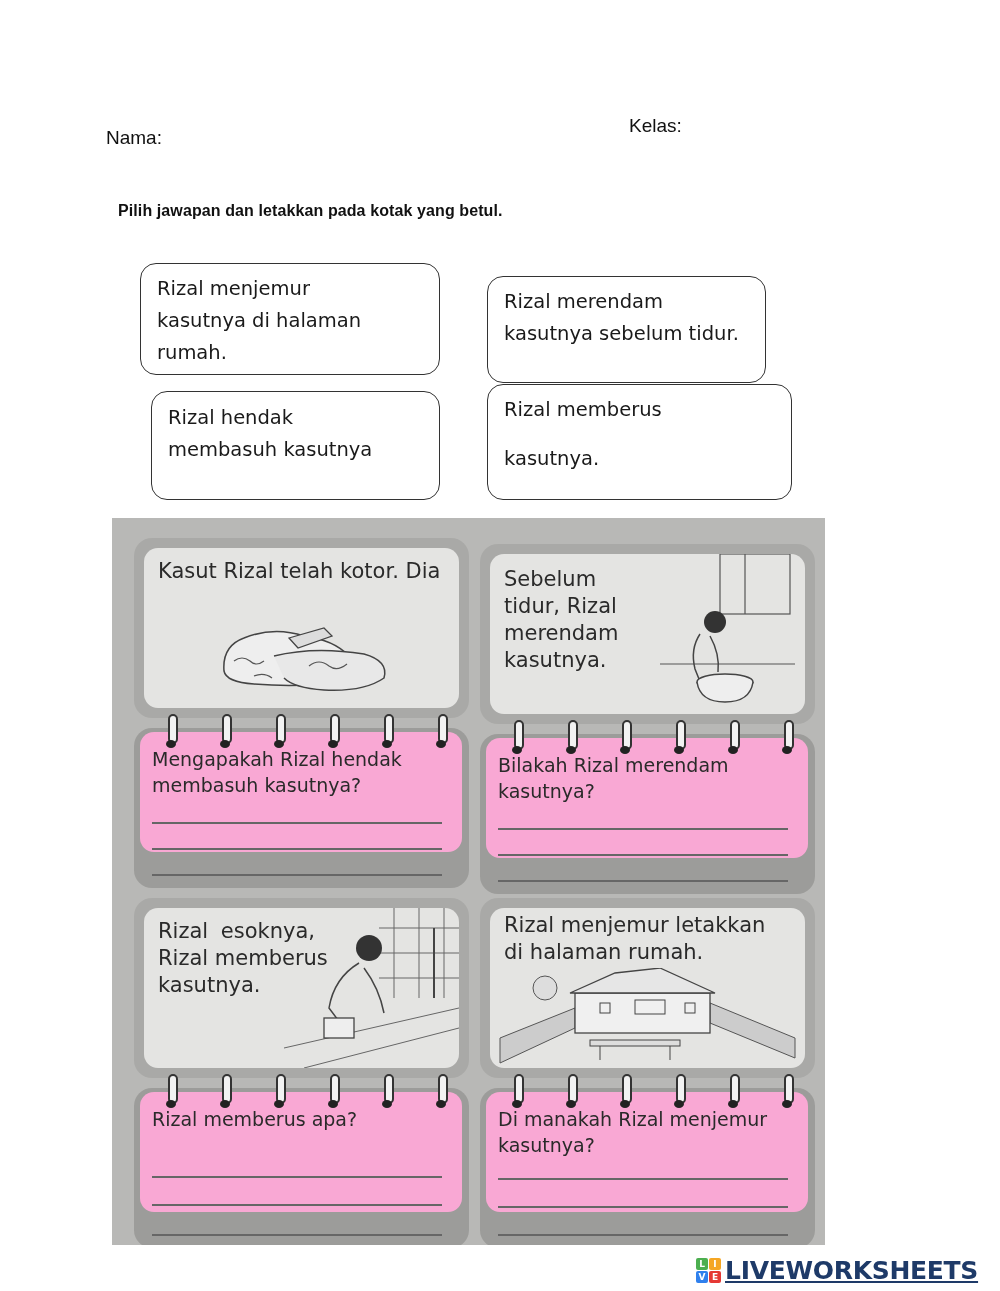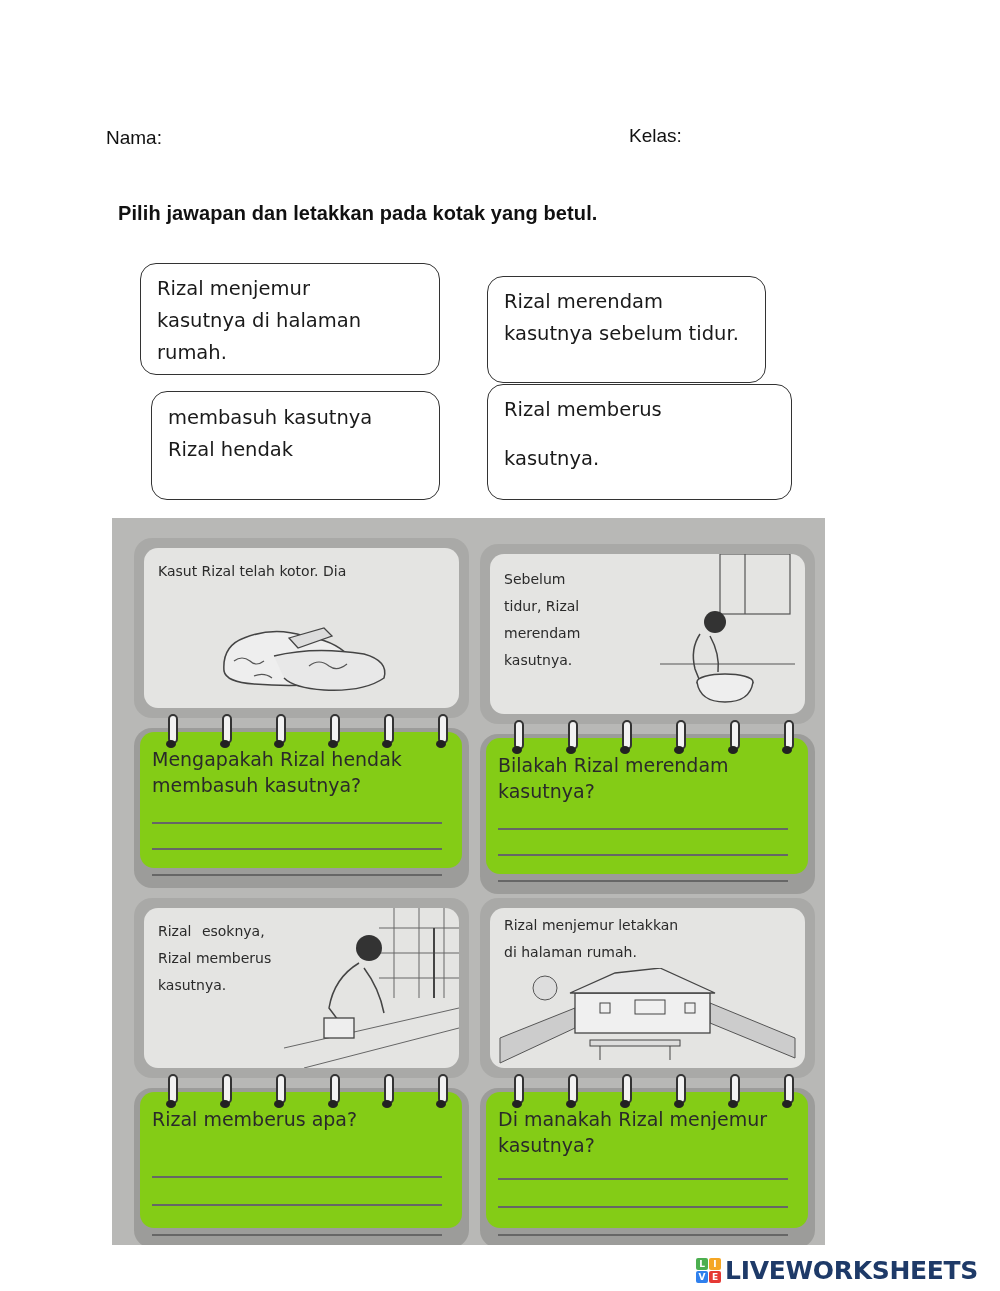--- a/index.html
+++ b/index.html
@@ -1,81 +1,81 @@
 <!DOCTYPE html>
 <html><head>
 <meta charset="utf-8">
 <style>
   * { box-sizing: border-box; margin: 0; padding: 0; }
   html, body { width: 1000px; height: 1291px; background: #ffffff; overflow: hidden; }
   body { position: relative; font-family: "DejaVu Sans", sans-serif; color: #111; }
 
   .label { position: absolute; font-weight: normal; font-size: 19px; font-family: "Liberation Sans", sans-serif; }
   #nama { left: 106px; top: 127px; }
-  #kelas { left: 629px; top: 125px; }
-  #instr { position: absolute; left: 118px; top: 202px; font-weight: bold; font-size: 20px; font-family: "Liberation Sans", sans-serif; letter-spacing: 0.1px; }
+  #kelas { left: 629px; top: 115px; }
+  #instr { position: absolute; left: 118px; top: 202px; font-weight: bold; font-size: 16px; font-family: "Liberation Sans", sans-serif; letter-spacing: 0.1px; }
 
   .ans { position: absolute; border: 1.5px solid #333; border-radius: 16px; background: #fff;
          font-family: "DejaVu Sans", sans-serif; font-size: 19.5px; line-height: 32px; color: #1a1a1a;
          padding: 9px 16px; cursor: grab; }
   #ans0 { left: 140px; top: 263px; width: 300px; height: 112px; padding-top: 9px; }
   #ans1 { left: 487px; top: 276px; width: 279px; height: 107px; padding-top: 9px; }
   #ans2 { left: 151px; top: 391px; width: 289px; height: 109px; padding-top: 10px; }
   #ans3 { left: 487px; top: 384px; width: 305px; height: 116px; padding-top: 9px; }
   #ans3 .l2 { margin-top: 17px; display:block; }
 
   #photo { position: absolute; left: 112px; top: 518px; width: 713px; height: 727px;
            background: #b8b8b6; overflow: hidden; }
   .panel { position: absolute; width: 335px; }
   .top-card { position: absolute; left: 0; top: 0; width: 335px; height: 180px; background: #a9a9a7;
               border-radius: 18px; }
   .top-inner { position: absolute; left: 10px; top: 10px; width: 315px; height: 160px; background: #e4e4e2;
                border-radius: 14px; }
   .top-text { position: absolute; left: 14px; top: 10px; font-family: "DejaVu Sans", sans-serif;
-              font-size: 14px; line-height: 27px; color: #2a2a2a; }
+              font-size: 21px; line-height: 27px; color: #2a2a2a; }
   .bot-card { position: absolute; left: 0; top: 190px; width: 335px; height: 160px; background: #9c9c9a;
               border-radius: 18px; }
-  .bot-inner { position: absolute; left: 6px; top: 4px; width: 322px; height: 136px; background: #84cc16;
+  .bot-inner { position: absolute; left: 6px; top: 4px; width: 322px; height: 120px; background: #f9a8d4;
                border-radius: 14px; }
   .q-text { position: absolute; left: 12px; top: 14px; font-family: "DejaVu Sans", sans-serif;
             font-size: 19px; line-height: 26px; color: #2a2a2a; }
   .line { position: absolute; left: 12px; right: 20px; height: 1.5px; background: #666; }
   .rings { position: absolute; left: 32px; top: 176px; width: 280px; height: 36px; display: flex; justify-content: space-between; }
   .ring { width: 10px; height: 34px; position: relative; }
   .ring::before { content: ""; position: absolute; left: 2px; top: 0; width: 6px; height: 26px; border: 2.5px solid #333;
                   border-radius: 6px; background: #f2f2f2; }
   .ring::after { content: ""; position: absolute; left: 0; bottom: 0; width: 10px; height: 8px; background: #222; border-radius: 50%; }
 
   .illus { position: absolute; }
 
   #logo { position: absolute; left: 696px; top: 1256px; display: flex; align-items: center; gap: 4px; }
   .logo-grid { display: grid; grid-template-columns: 12px 12px; grid-template-rows: 12px 12px; gap: 1px; }
   .logo-grid span { font-family: "DejaVu Sans", sans-serif; font-weight: bold; font-size: 9px; color: #fff;
                     display:flex; align-items:center; justify-content:center; border-radius: 2px; }
-  .logo-text { font-family: "DejaVu Sans", sans-serif; font-weight: bold; font-size: 25px; color: #1e3a68; letter-spacing: -0.3px; }
+  .logo-text { font-family: "DejaVu Sans", sans-serif; font-weight: bold; font-size: 25px; color: #1e3a68; letter-spacing: -0.3px; text-decoration: underline; }
 </style>
 </head>
 <body>
 
 <div class="label" id="nama">Nama:</div>
 <div class="label" id="kelas">Kelas:</div>
 <div id="instr">Pilih jawapan dan letakkan pada kotak yang betul.</div>
 
 <div class="ans" id="ans0">
   <span style="display:block">Rizal menjemur</span>
   <span style="display:block">kasutnya di halaman</span>
   <span style="display:block">rumah.</span>
 </div>
 <div class="ans" id="ans1">
   <span style="display:block">Rizal merendam</span>
   <span style="display:block">kasutnya sebelum tidur.</span>
 </div>
 <div class="ans" id="ans2">
+  <span style="display:block">Rizal hendak</span>
   <span style="display:block">membasuh kasutnya</span>
-  <span style="display:block">Rizal hendak</span>
 </div>
 <div class="ans" id="ans3">
   <span style="display:block">Rizal memberus</span>
   <span class="l2">kasutnya.</span>
 </div>
 
 <div id="photo">
 
   <div class="panel" style="left:22px; top:20px;">
     <div class="top-card">

